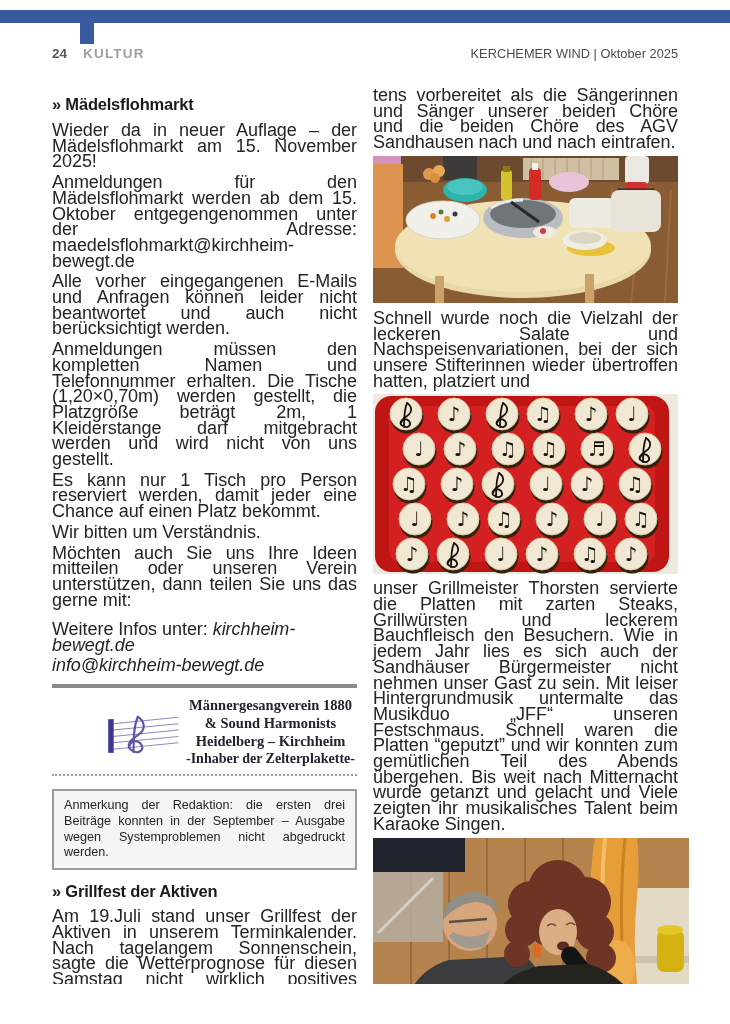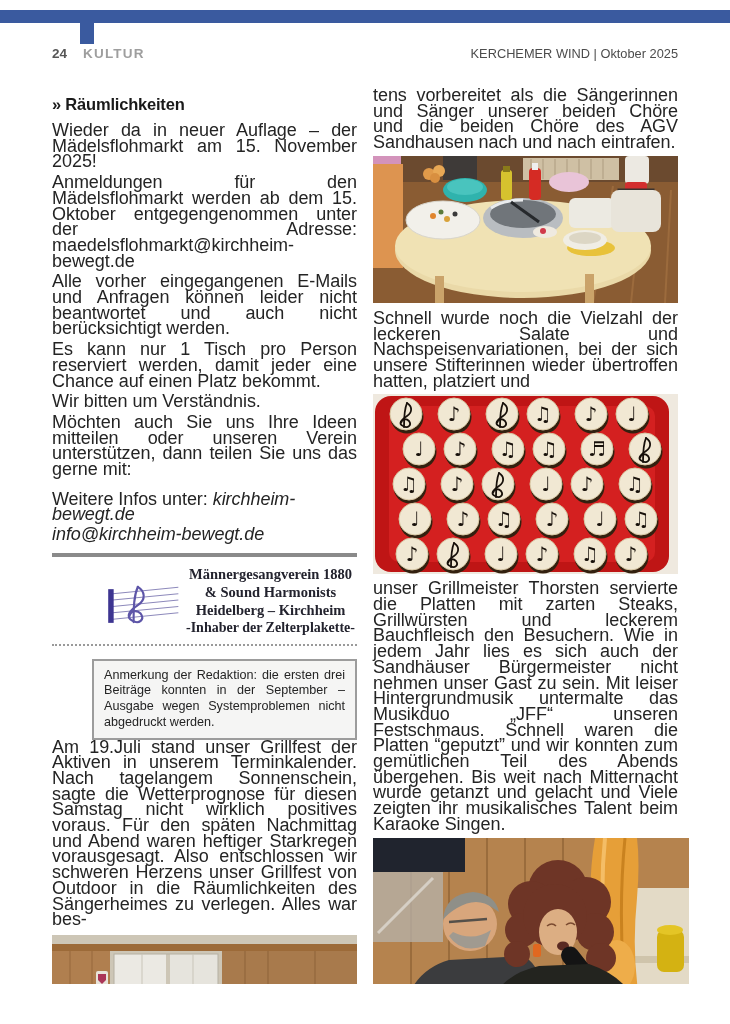--- a/index.html
+++ b/index.html
@@ -26,45 +26,46 @@
   .links-wrap p{margin:0 0 4px;text-align:left;}
   a.plain-link{color:#242424;text-decoration:none;font-style:italic;}
   
   .logo-block{margin-top:10px;border-top:4px solid #8a8a8a;border-bottom:2px dotted #9a9a9a;
     padding:8px 2px 7px;display:flex;align-items:center;justify-content:flex-end;gap:4px;}
   .logo-text{font-family:"Liberation Serif","DejaVu Serif",serif;font-weight:700;color:#23232e;text-align:center;line-height:1.25;}
   .logo-text .l1,.logo-text .l2,.logo-text .l3{font-size:14.5px;}
   .logo-text .l4{font-size:14px;}
   
   .note-box{margin-top:13px;border:2px solid #9c9c9c;background:#f5f5f4;padding:7px 10px;
-    font-size:12.6px;line-height:15.7px;text-align:justify;color:#242424;margin-left:40px;}
+    font-size:12.6px;line-height:15.7px;text-align:justify;color:#242424;}
   
   .photo{display:block;}
   .photo-m{margin-top:7px;}
   .mb4{margin-bottom:4px;} .mb5{margin-bottom:5px;} .mb6{margin-bottom:6px;} .mb7{margin-bottom:7px;} .mb8{margin-bottom:8px;}
 </style>
 </head>
 <body>
 
 <div id="page">
 
   <div class="topbar accent-bg" style="background: rgb(58, 90, 159);"></div>
   <div class="toptab accent-bg" style="background: rgb(58, 90, 159);"></div>
   <div class="header-row">
     <div>
       <span class="page-num">24</span><span class="section-label">KULTUR</span>
     </div>
     <span class="issue-label">KERCHEMER WIND | Oktober 2025</span>
   </div>
 
   <div class="col col-left">
-    <h2 class="art-title">» Räumlichkeiten</h2>
+    <h2 class="art-title">» Mädelsflohmarkt</h2>
     <p class="body">Wieder da in neuer Auflage – der Mädelsflohmarkt am 15. November 2025!</p>
     <p class="body">Anmeldungen für den Mädelsflohmarkt werden ab dem 15. Oktober entgegengenommen unter der Adresse: maedelsflohmarkt@kirchheim-bewegt.de</p>
     <p class="body">Alle vorher eingegangenen E-Mails und Anfragen können leider nicht beantwortet und auch nicht berücksichtigt werden.</p>
+    <p class="body">Anmeldungen müssen den kompletten Namen und Telefonnummer erhalten. Die Tische (1,20×0,70m) werden gestellt, die Platzgröße beträgt 2m, 1 Kleiderstange darf mitgebracht werden und wird nicht von uns gestellt.</p>
     <p class="body">Es kann nur 1 Tisch pro Person reserviert werden, damit jeder eine Chance auf einen Platz bekommt.</p>
     <p class="body">Wir bitten um Verständnis.</p>
     <p class="body">Möchten auch Sie uns Ihre Ideen mitteilen oder unseren Verein unterstützen, dann teilen Sie uns das gerne mit:</p>
 
     <div class="links-wrap">
       <p class="body"><span>Weitere Infos unter: </span><a class="plain-link" href="#">kirchheim-bewegt.de</a></p>
       <p class="body"><a class="plain-link" href="#">info@kirchheim-bewegt.de</a></p>
     </div>
 
     <div class="logo-block">
@@ -85,20 +86,21 @@
       <div class="logo-text">
         <div class="l1">Männergesangverein 1880</div>
         <div class="l2">&amp;  Sound Harmonists</div>
         <div class="l3">Heidelberg – Kirchheim</div>
         <div class="l4">-Inhaber der Zelterplakette-</div>
       </div>
     </div>
 
     <div class="note-box">Anmerkung der Redaktion: die ersten drei Beiträge konnten in der September – Ausgabe wegen Systemproblemen nicht abgedruckt werden.</div>
 
+    <h2 class="art-title art-title2">» Grillfest der Aktiven</h2>
     <p class="body">Am 19.Juli stand unser Grillfest der Aktiven in unserem Terminkalender. Nach tagelangem Sonnenschein, sagte die Wetterprognose für diesen Samstag nicht wirklich positives voraus. Für den späten Nachmittag und Abend waren heftiger Starkregen vorausgesagt. Also entschlossen wir schweren Herzens unser Grillfest von Outdoor in die Räumlichkeiten des Sängerheimes zu verlegen. Alles war bes-</p>
 
     <svg class="photo photo-m" width="305" height="203" viewBox="0 0 305 203">
       <rect width="305" height="203" fill="#cdc6b6"></rect>
       <rect y="9" width="305" height="7" fill="#9c6a38"></rect>
       <rect x="0" y="16" width="58" height="92" fill="#b07f4f"></rect>
       <line x1="18" y1="16" x2="18" y2="104" stroke="#96683c"></line>
       <line x1="40" y1="16" x2="40" y2="104" stroke="#96683c"></line>
       <rect x="62" y="19" width="52" height="63" fill="#ebe9e3"></rect>
       <rect x="118" y="19" width="48" height="63" fill="#e6e4dd"></rect>

